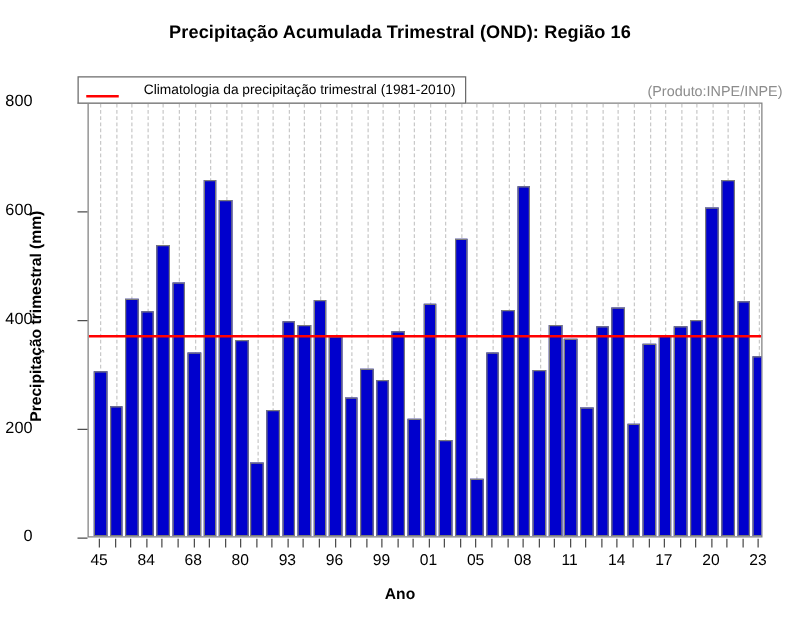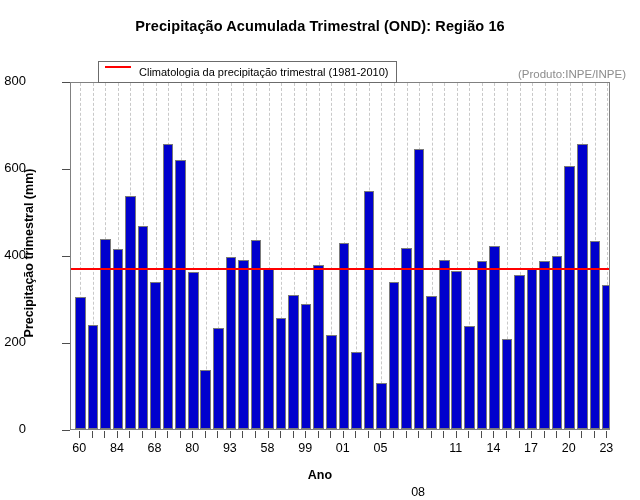--- a/index.html
+++ b/index.html
@@ -116,24 +116,23 @@
     width: 30px;
   }
   #legend-box {
     position: absolute;
     left: 62px;
     top: 61px;
     padding: 4px 8px 4px 6px;
     background: #ffffff;
     border: 1px solid #6b6b6b;
     display: flex;
-    align-items: flex-start;
-    gap: 8px;
+    align-items: flex-end;
+    gap: 20px;
     z-index: 20;
-    margin-left: 36px;
   }
   #legend-swatch {
     width: 26px;
     height: 2px;
     background: #ff0000;
     flex: 0 0 auto;
   }
   #legend-label {
     font-size: 11px;
     color: #000000;
@@ -267,57 +266,57 @@
     <div class="ytick-mark" style="top: 430px;"></div>
     <div class="ytick-label" style="top: 334px;">200</div>
     <div class="ytick-mark" style="top: 343px;"></div>
     <div class="ytick-label" style="top: 247px;">400</div>
     <div class="ytick-mark" style="top: 256px;"></div>
     <div class="ytick-label" style="top: 160px;">600</div>
     <div class="ytick-mark" style="top: 169px;"></div>
     <div class="ytick-label" style="top: 73px;">800</div>
     <div class="ytick-mark" style="top: 82px;"></div>
     <div class="xtick-mark" style="left: 79.275px;"></div>
-    <div class="xtick-label" style="left: 64.275px;">60</div>
+    <div class="xtick-label" style="left: 64.275px;">45</div>
     <div class="xtick-mark" style="left: 91.825px;"></div>
     <div class="xtick-mark" style="left: 104.375px;"></div>
     <div class="xtick-mark" style="left: 116.925px;"></div>
     <div class="xtick-label" style="left: 101.925px;">84</div>
     <div class="xtick-mark" style="left: 129.475px;"></div>
     <div class="xtick-mark" style="left: 142.025px;"></div>
     <div class="xtick-mark" style="left: 154.575px;"></div>
     <div class="xtick-label" style="left: 139.575px;">68</div>
     <div class="xtick-mark" style="left: 167.125px;"></div>
     <div class="xtick-mark" style="left: 179.675px;"></div>
     <div class="xtick-mark" style="left: 192.225px;"></div>
     <div class="xtick-label" style="left: 177.225px;">80</div>
     <div class="xtick-mark" style="left: 204.775px;"></div>
     <div class="xtick-mark" style="left: 217.325px;"></div>
     <div class="xtick-mark" style="left: 229.875px;"></div>
     <div class="xtick-label" style="left: 214.875px;">93</div>
     <div class="xtick-mark" style="left: 242.425px;"></div>
     <div class="xtick-mark" style="left: 254.975px;"></div>
     <div class="xtick-mark" style="left: 267.525px;"></div>
-    <div class="xtick-label" style="left: 252.525px;">58</div>
+    <div class="xtick-label" style="left: 252.525px;">96</div>
     <div class="xtick-mark" style="left: 280.075px;"></div>
     <div class="xtick-mark" style="left: 292.625px;"></div>
     <div class="xtick-mark" style="left: 305.175px;"></div>
     <div class="xtick-label" style="left: 290.175px;">99</div>
     <div class="xtick-mark" style="left: 317.725px;"></div>
     <div class="xtick-mark" style="left: 330.275px;"></div>
     <div class="xtick-mark" style="left: 342.825px;"></div>
     <div class="xtick-label" style="left: 327.825px;">01</div>
     <div class="xtick-mark" style="left: 355.375px;"></div>
     <div class="xtick-mark" style="left: 367.925px;"></div>
     <div class="xtick-mark" style="left: 380.475px;"></div>
     <div class="xtick-label" style="left: 365.475px;">05</div>
     <div class="xtick-mark" style="left: 393.025px;"></div>
     <div class="xtick-mark" style="left: 405.575px;"></div>
     <div class="xtick-mark" style="left: 418.125px;"></div>
-    <div class="xtick-label" style="left: 403.125px; margin-top: 44px;">08</div>
+    <div class="xtick-label" style="left: 403.125px;">08</div>
     <div class="xtick-mark" style="left: 430.675px;"></div>
     <div class="xtick-mark" style="left: 443.225px;"></div>
     <div class="xtick-mark" style="left: 455.775px;"></div>
     <div class="xtick-label" style="left: 440.775px;">11</div>
     <div class="xtick-mark" style="left: 468.325px;"></div>
     <div class="xtick-mark" style="left: 480.875px;"></div>
     <div class="xtick-mark" style="left: 493.425px;"></div>
     <div class="xtick-label" style="left: 478.425px;">14</div>
     <div class="xtick-mark" style="left: 505.975px;"></div>
     <div class="xtick-mark" style="left: 518.525px;"></div>

